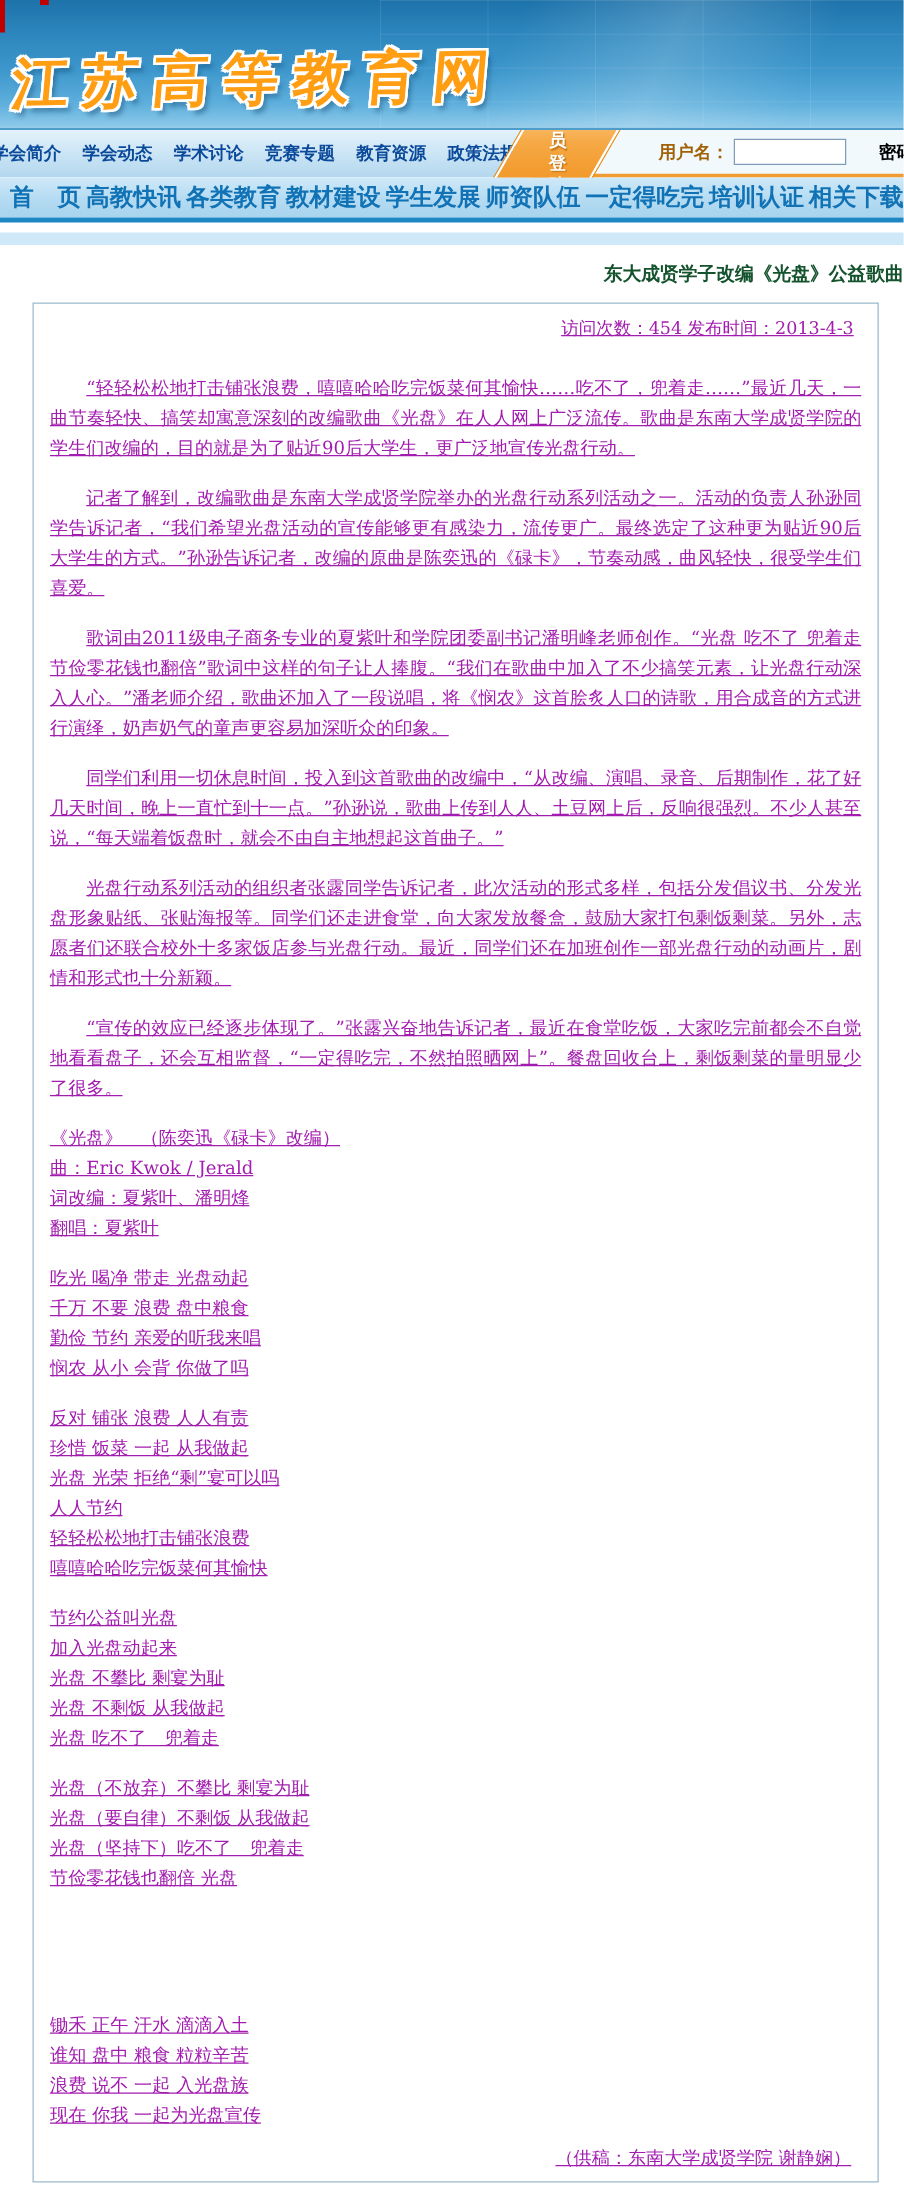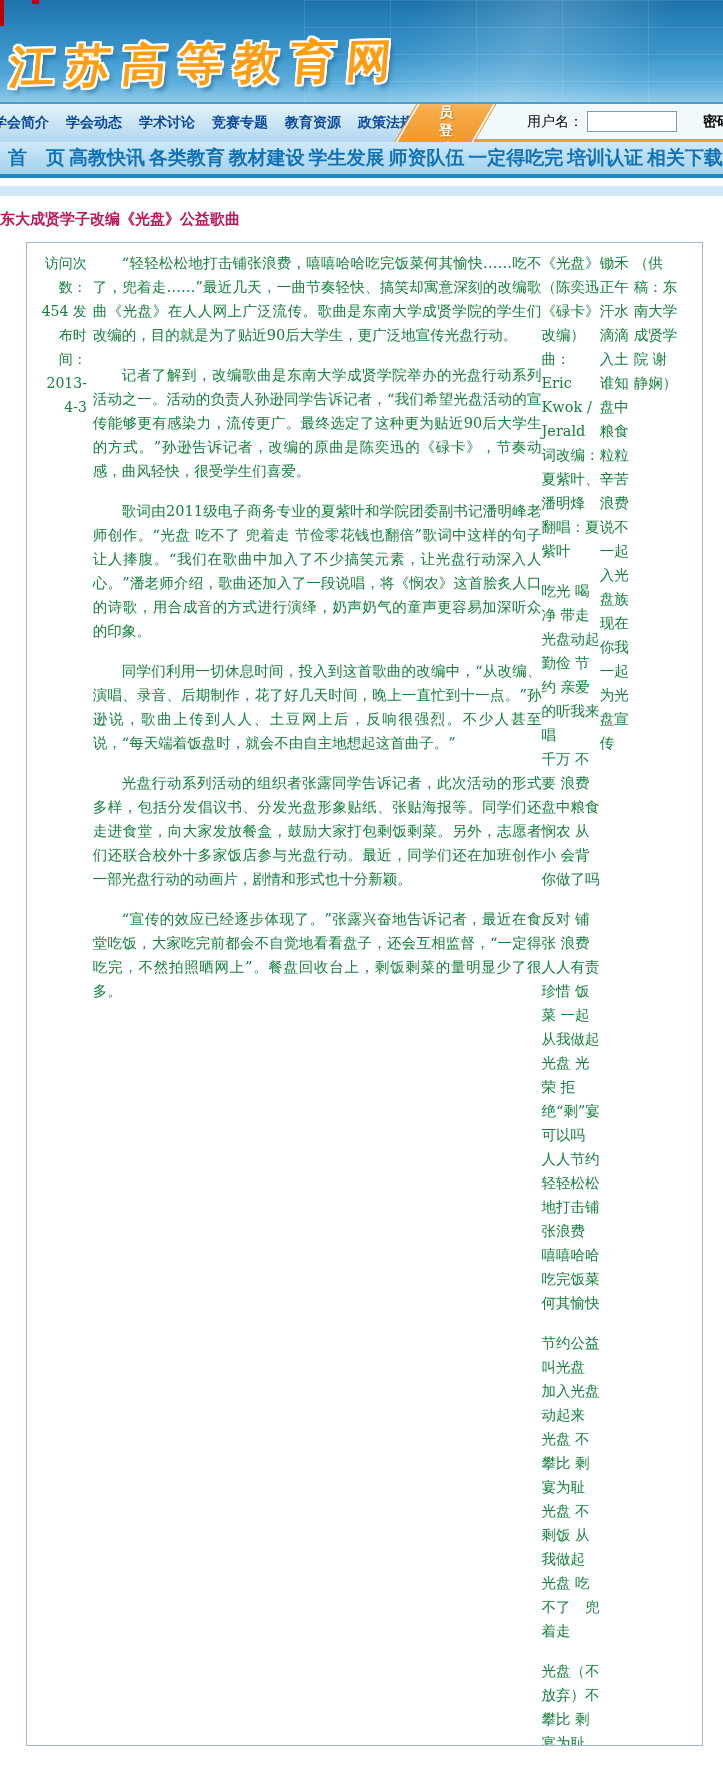--- a/index.html
+++ b/index.html
@@ -49,55 +49,55 @@
     background:#f2f9fd; border-bottom:3px solid #f09c32;
   }
   .member-btn {
     margin-left:-18px; transform:skewX(-30deg);
     background:linear-gradient(180deg,#fdd190 0%,#f6a945 40%,#ef8d18 100%);
     border:2px solid #fff; outline:1px solid #e88a10;
     padding:5px 30px; cursor:pointer;
   }
   .member-btn span { display:inline-block; transform:skewX(30deg); color:#fff; font-weight:bold; font-size:14px;
     text-shadow:1px 1px 1px rgba(150,80,0,.6); }
-  .login-label { margin-left:42px; font-size:14px; font-weight:normal; color:#000000; white-space:nowrap; }
+  .login-label { margin-left:42px; font-size:14px; font-weight:bold; color:#a16207; white-space:nowrap; }
   .login-input {
     margin-left:4px; width:90px; height:21px; border:1px solid #7f9db9; background:#fff; font-size:13px; padding:0 3px;
   }
   .pwd-label { margin-left:26px; font-size:14px; font-weight:bold; color:#000; white-space:nowrap; }
   
   .nav2 {
     height:36px; background:linear-gradient(180deg,#cfe9f8 0%,#b4dbf2 55%,#a8d4ee 100%);
     display:flex; align-items:center; justify-content:space-between;
     padding:0 0 0 8px; white-space:nowrap; overflow:hidden;
     border-bottom:4px solid #1e88c4;
   }
   .nav2 .nav-link { color:#1173b5; font-weight:bold; font-size:19px; cursor:pointer; flex:0 0 auto; }
   .sub-strip { height:10px; background:#cfe9f8; margin-top:8px; }
   
   .page-title {
-    text-align:left; color:#be185d; font-weight:bold; font-size:15px;
+    text-align:right; color:#14532d; font-weight:bold; font-size:15px;
     margin:14px 0 13px 0;
   }
   .content-box {
     margin:0 20px 0 26px; border:1px solid #9db9cb; background:#fff;
   }
   .box-inner {
     height:1502px; padding:8px 13px 6px 13px;
-    display:flex; flex-direction:row; overflow:hidden;
+    display:flex; flex-direction:column; overflow:hidden;
     font-family:"DejaVu Serif","Liberation Serif",serif;
-    font-size:14.5px; line-height:24px; color:#15803d;
+    font-size:14.5px; line-height:24px; color:#a21caf;text-decoration:underline;
   }
   .meta-line { text-align:right; padding-right:6px; margin-bottom:24px; font-size:14px; }
   .paras .para { text-indent:2em; margin-bottom:16px; text-align:justify; }
   .lyrics .block { margin-bottom:16px; }
   .lyrics .lyric-line { white-space:pre-wrap; }
   .flex-spacer { flex:1 1 auto; min-height:20px; }
   .final-stanza .lyric-line { white-space:pre-wrap; }
-  .attribution { padding-right:8px; font-size:14.5px; }
+  .attribution { text-align:right; padding-right:8px; margin-top:10px; font-size:14.5px; }
 </style>
 </head>
 <body>
 
 <div class="banner">
   <div class="banner-grid"></div>
   <div class="banner-sheen"></div>
   <div class="red-mark-1"></div>
   <div class="red-mark-2"></div>
   <div class="site-title">江苏高等教育网</div>
@@ -152,22 +152,22 @@
 
     <div class="lyrics">
         <div class="block">
           <div class="lyric-line">《光盘》　（陈奕迅《碌卡》改编）</div>
           <div class="lyric-line">曲：Eric Kwok / Jerald</div>
           <div class="lyric-line">词改编：夏紫叶、潘明烽</div>
           <div class="lyric-line">翻唱：夏紫叶</div>
         </div>
         <div class="block">
           <div class="lyric-line">吃光 喝净 带走 光盘动起</div>
+          <div class="lyric-line">千万 不要 浪费 盘中粮食</div>
           <div class="lyric-line">勤俭 节约 亲爱的听我来唱</div>
-          <div class="lyric-line">千万 不要 浪费 盘中粮食</div>
           <div class="lyric-line">悯农 从小 会背 你做了吗</div>
         </div>
         <div class="block">
           <div class="lyric-line">反对 铺张 浪费 人人有责</div>
           <div class="lyric-line">珍惜 饭菜 一起 从我做起</div>
           <div class="lyric-line">光盘 光荣 拒绝“剩”宴可以吗</div>
           <div class="lyric-line">人人节约</div>
           <div class="lyric-line">轻轻松松地打击铺张浪费</div>
           <div class="lyric-line">嘻嘻哈哈吃完饭菜何其愉快</div>
         </div>

